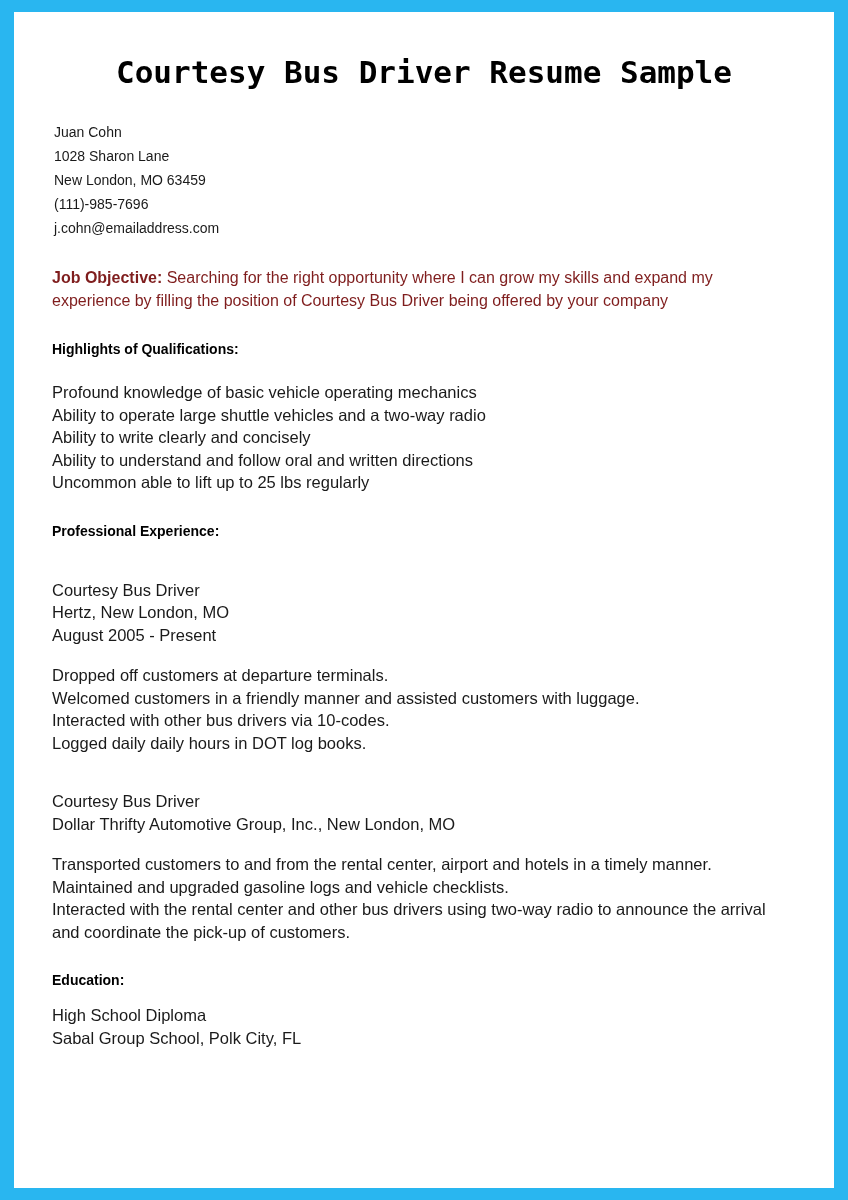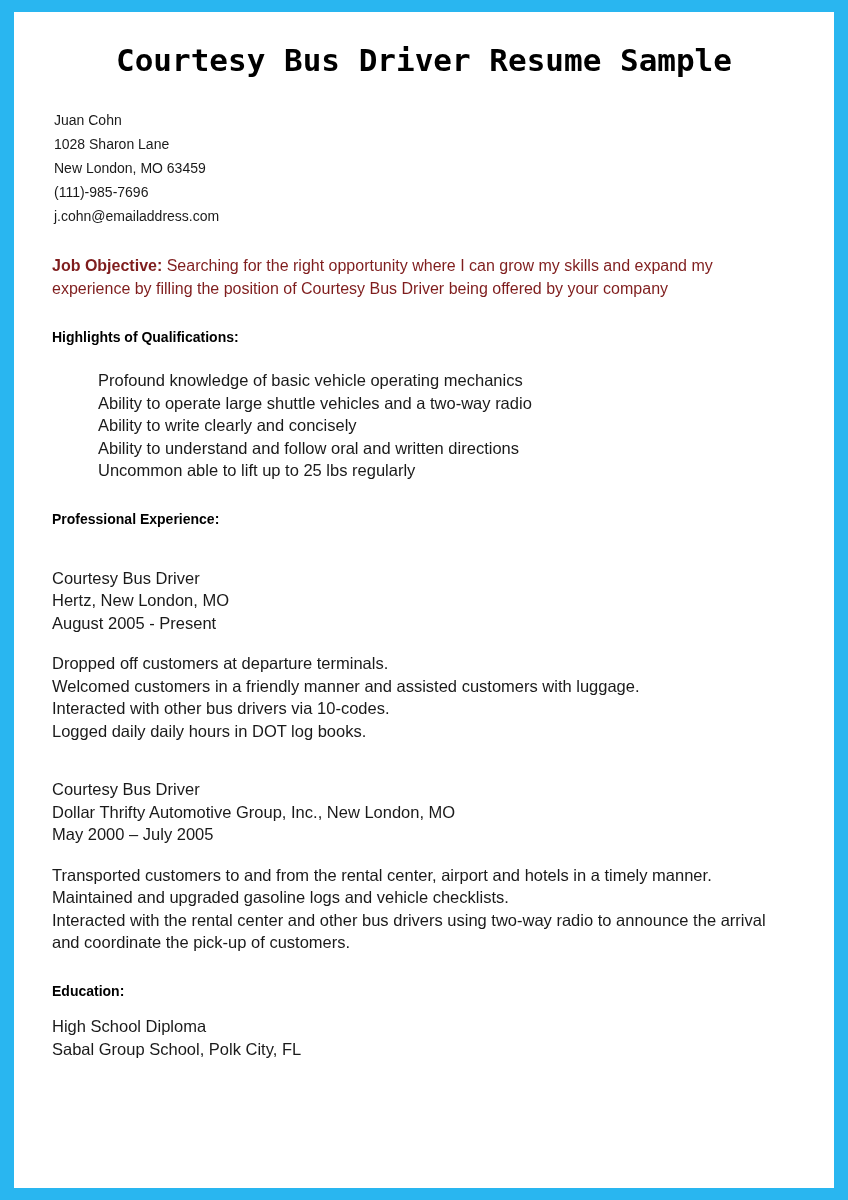--- a/index.html
+++ b/index.html
@@ -18,21 +18,21 @@
     width: 848px;
     height: 1200px;
     padding: 12px 14px;
     background: #29b6f0;
   }
   .page {
     box-sizing: border-box;
     width: 100%;
     height: 100%;
     background: #ffffff;
-    padding: 16px 38px 20px 38px;
+    padding: 28px 38px 20px 38px;
     position: relative;
   }
   .doc-title {
     font-family: "DejaVu Sans Mono", monospace;
     font-size: 31px;
     font-weight: bold;
     text-align: center;
     color: #000;
     letter-spacing: 0px;
     margin: 14px 0 30px 0;
@@ -64,21 +64,20 @@
     font-size: 16px;
     line-height: 23px;
     color: #7f1d1d;
     max-width: 712px;
   }
   .objective-para .lead {
     font-weight: bold;
   }
   .list {
     margin-top: 20px;
-    margin-left: 46px;
   }
   .list .para {
     line-height: 22.5px;
   }
   .exp-block {
     margin-top: 36px;
   }
   .exp-block .para {
     line-height: 22.5px;
   }
@@ -129,21 +128,20 @@
           <div class="para">Dropped off customers at departure terminals.</div>
           <div class="para">Welcomed customers in a friendly manner and assisted customers with luggage.</div>
           <div class="para">Interacted with other bus drivers via 10-codes.</div>
           <div class="para">Logged daily daily hours in DOT log books.</div>
         </div>
       </div>
 
       <div class="exp-block">
         <div class="para">Courtesy Bus Driver</div>
         <div class="para">Dollar Thrifty Automotive Group, Inc., New London, MO</div>
-        <div class="para">May 2000 – July 2005</div>
         <div class="exp-duties">
           <div class="para">Transported customers to and from the rental center, airport and hotels in a timely manner.</div>
           <div class="para">Maintained and upgraded gasoline logs and vehicle checklists.</div>
           <div class="para">Interacted with the rental center and other bus drivers using two-way radio to announce the arrival and coordinate the pick-up of customers.</div>
         </div>
       </div>
     </div>
 
     <div class="section">
       <div class="section-heading">Education:</div>

